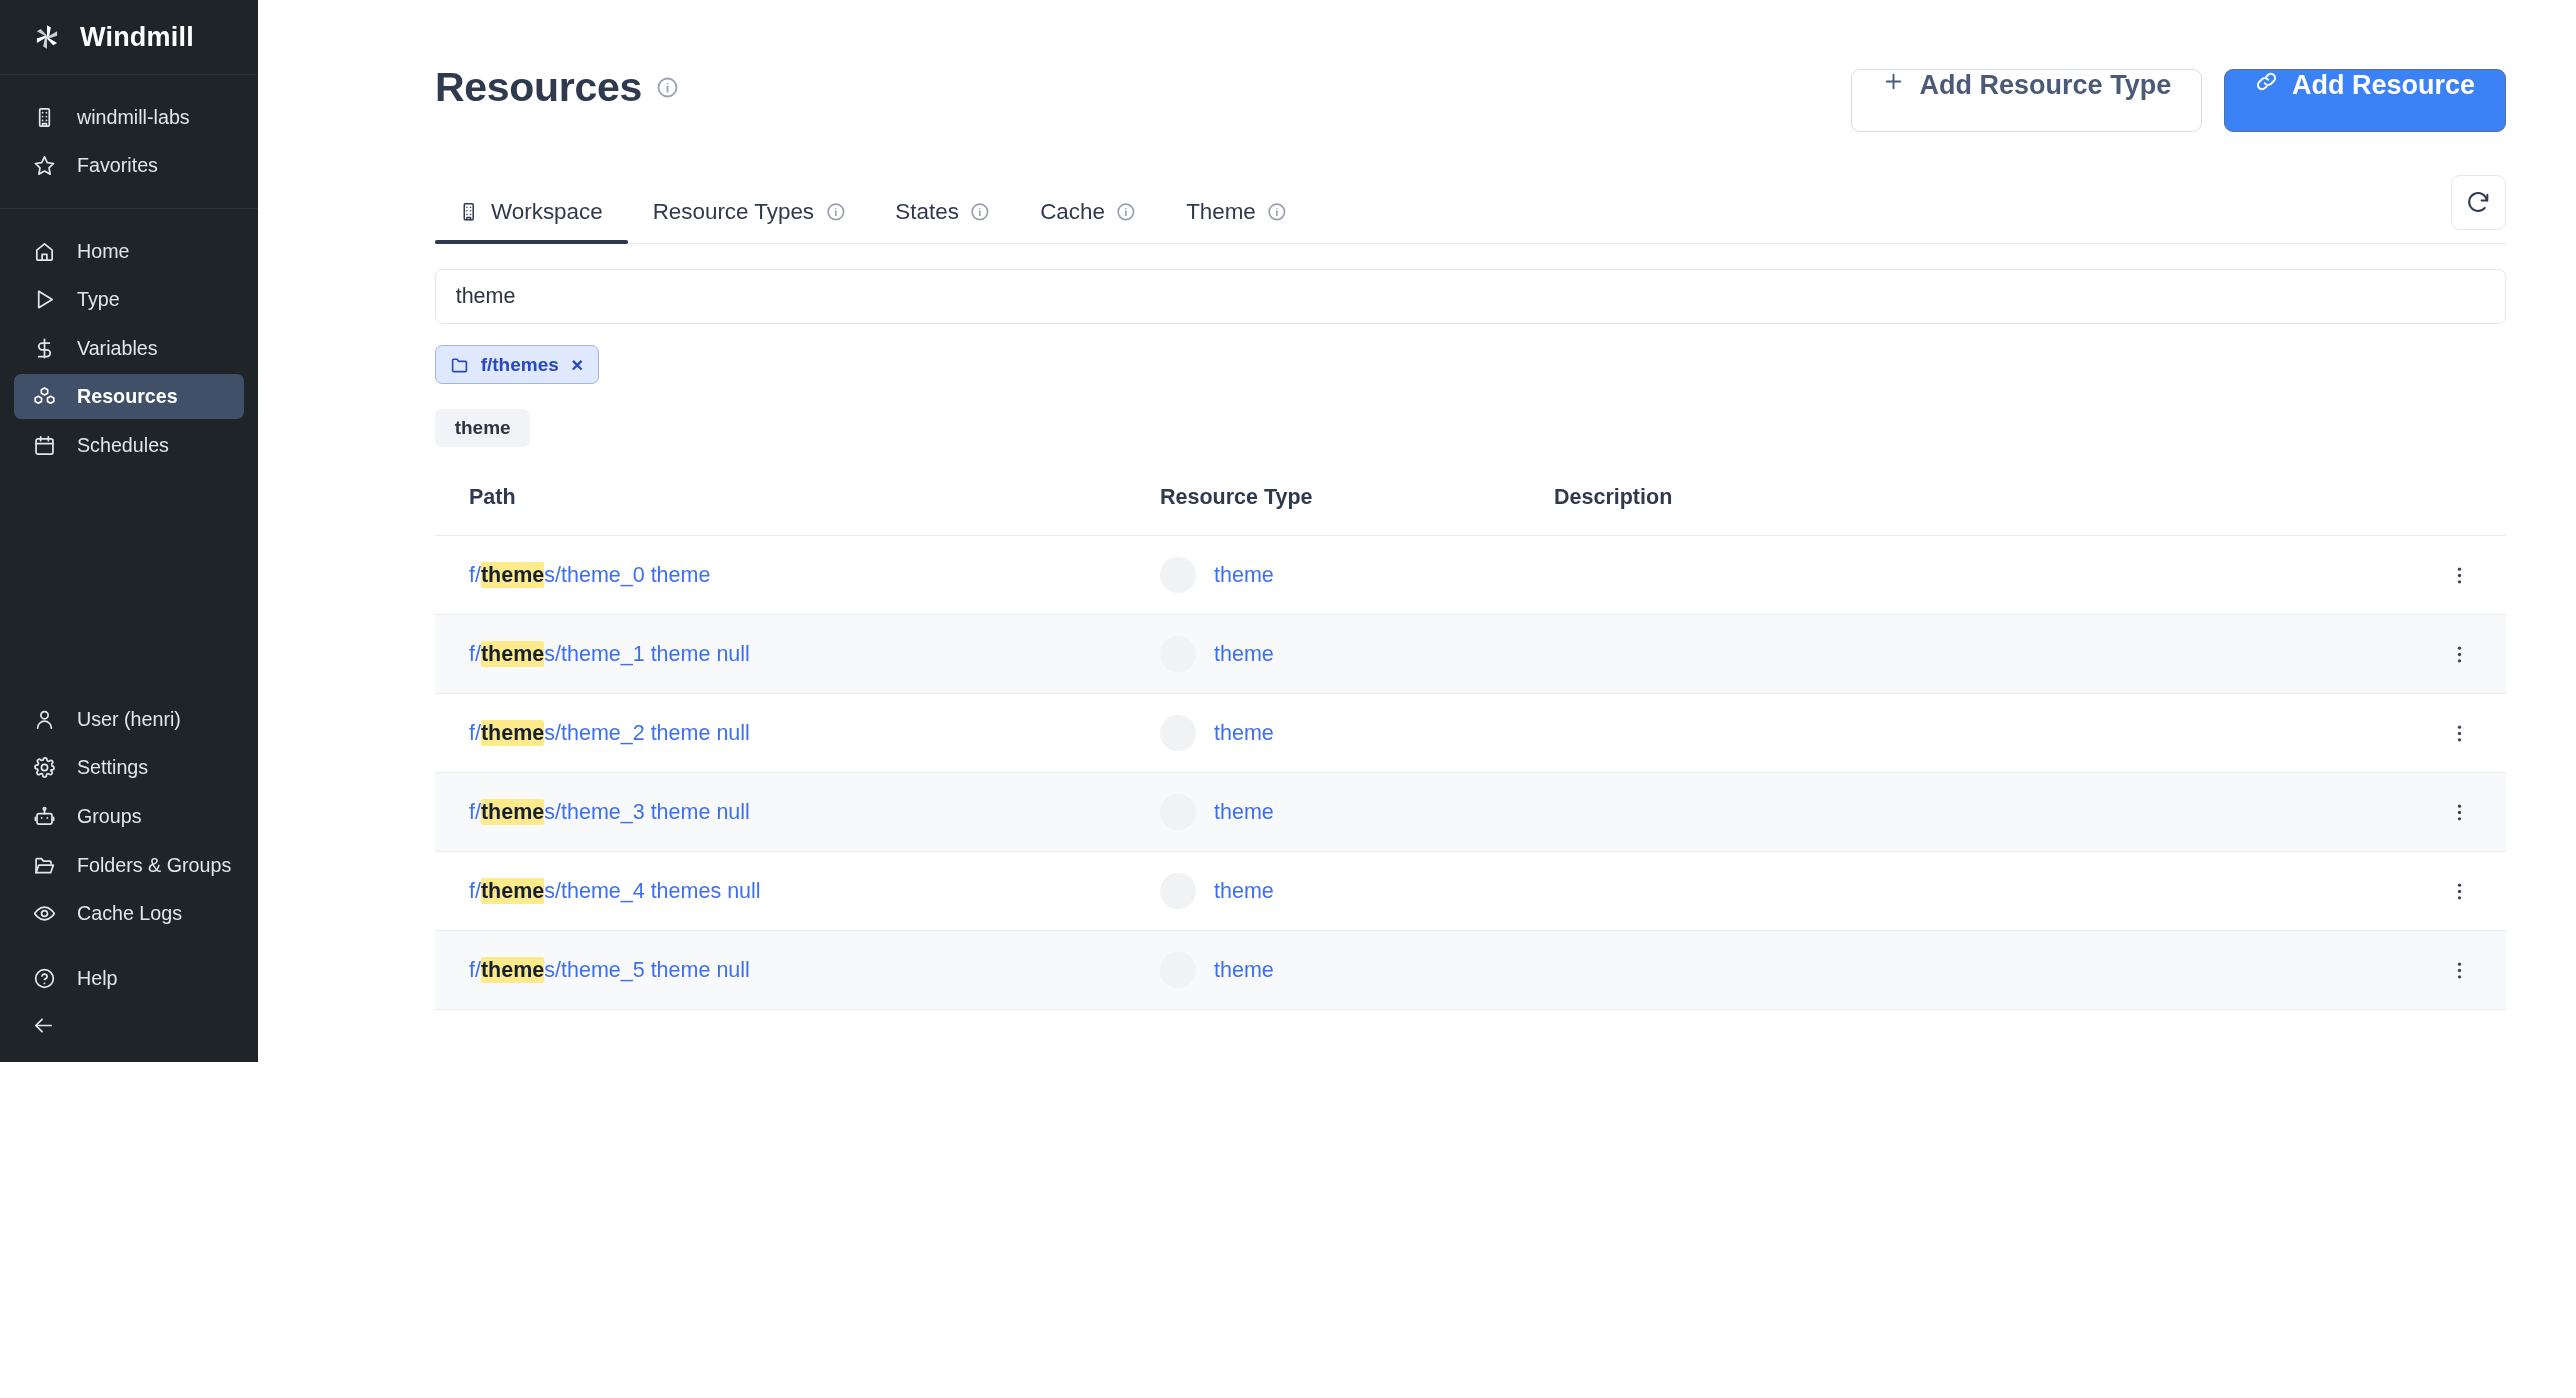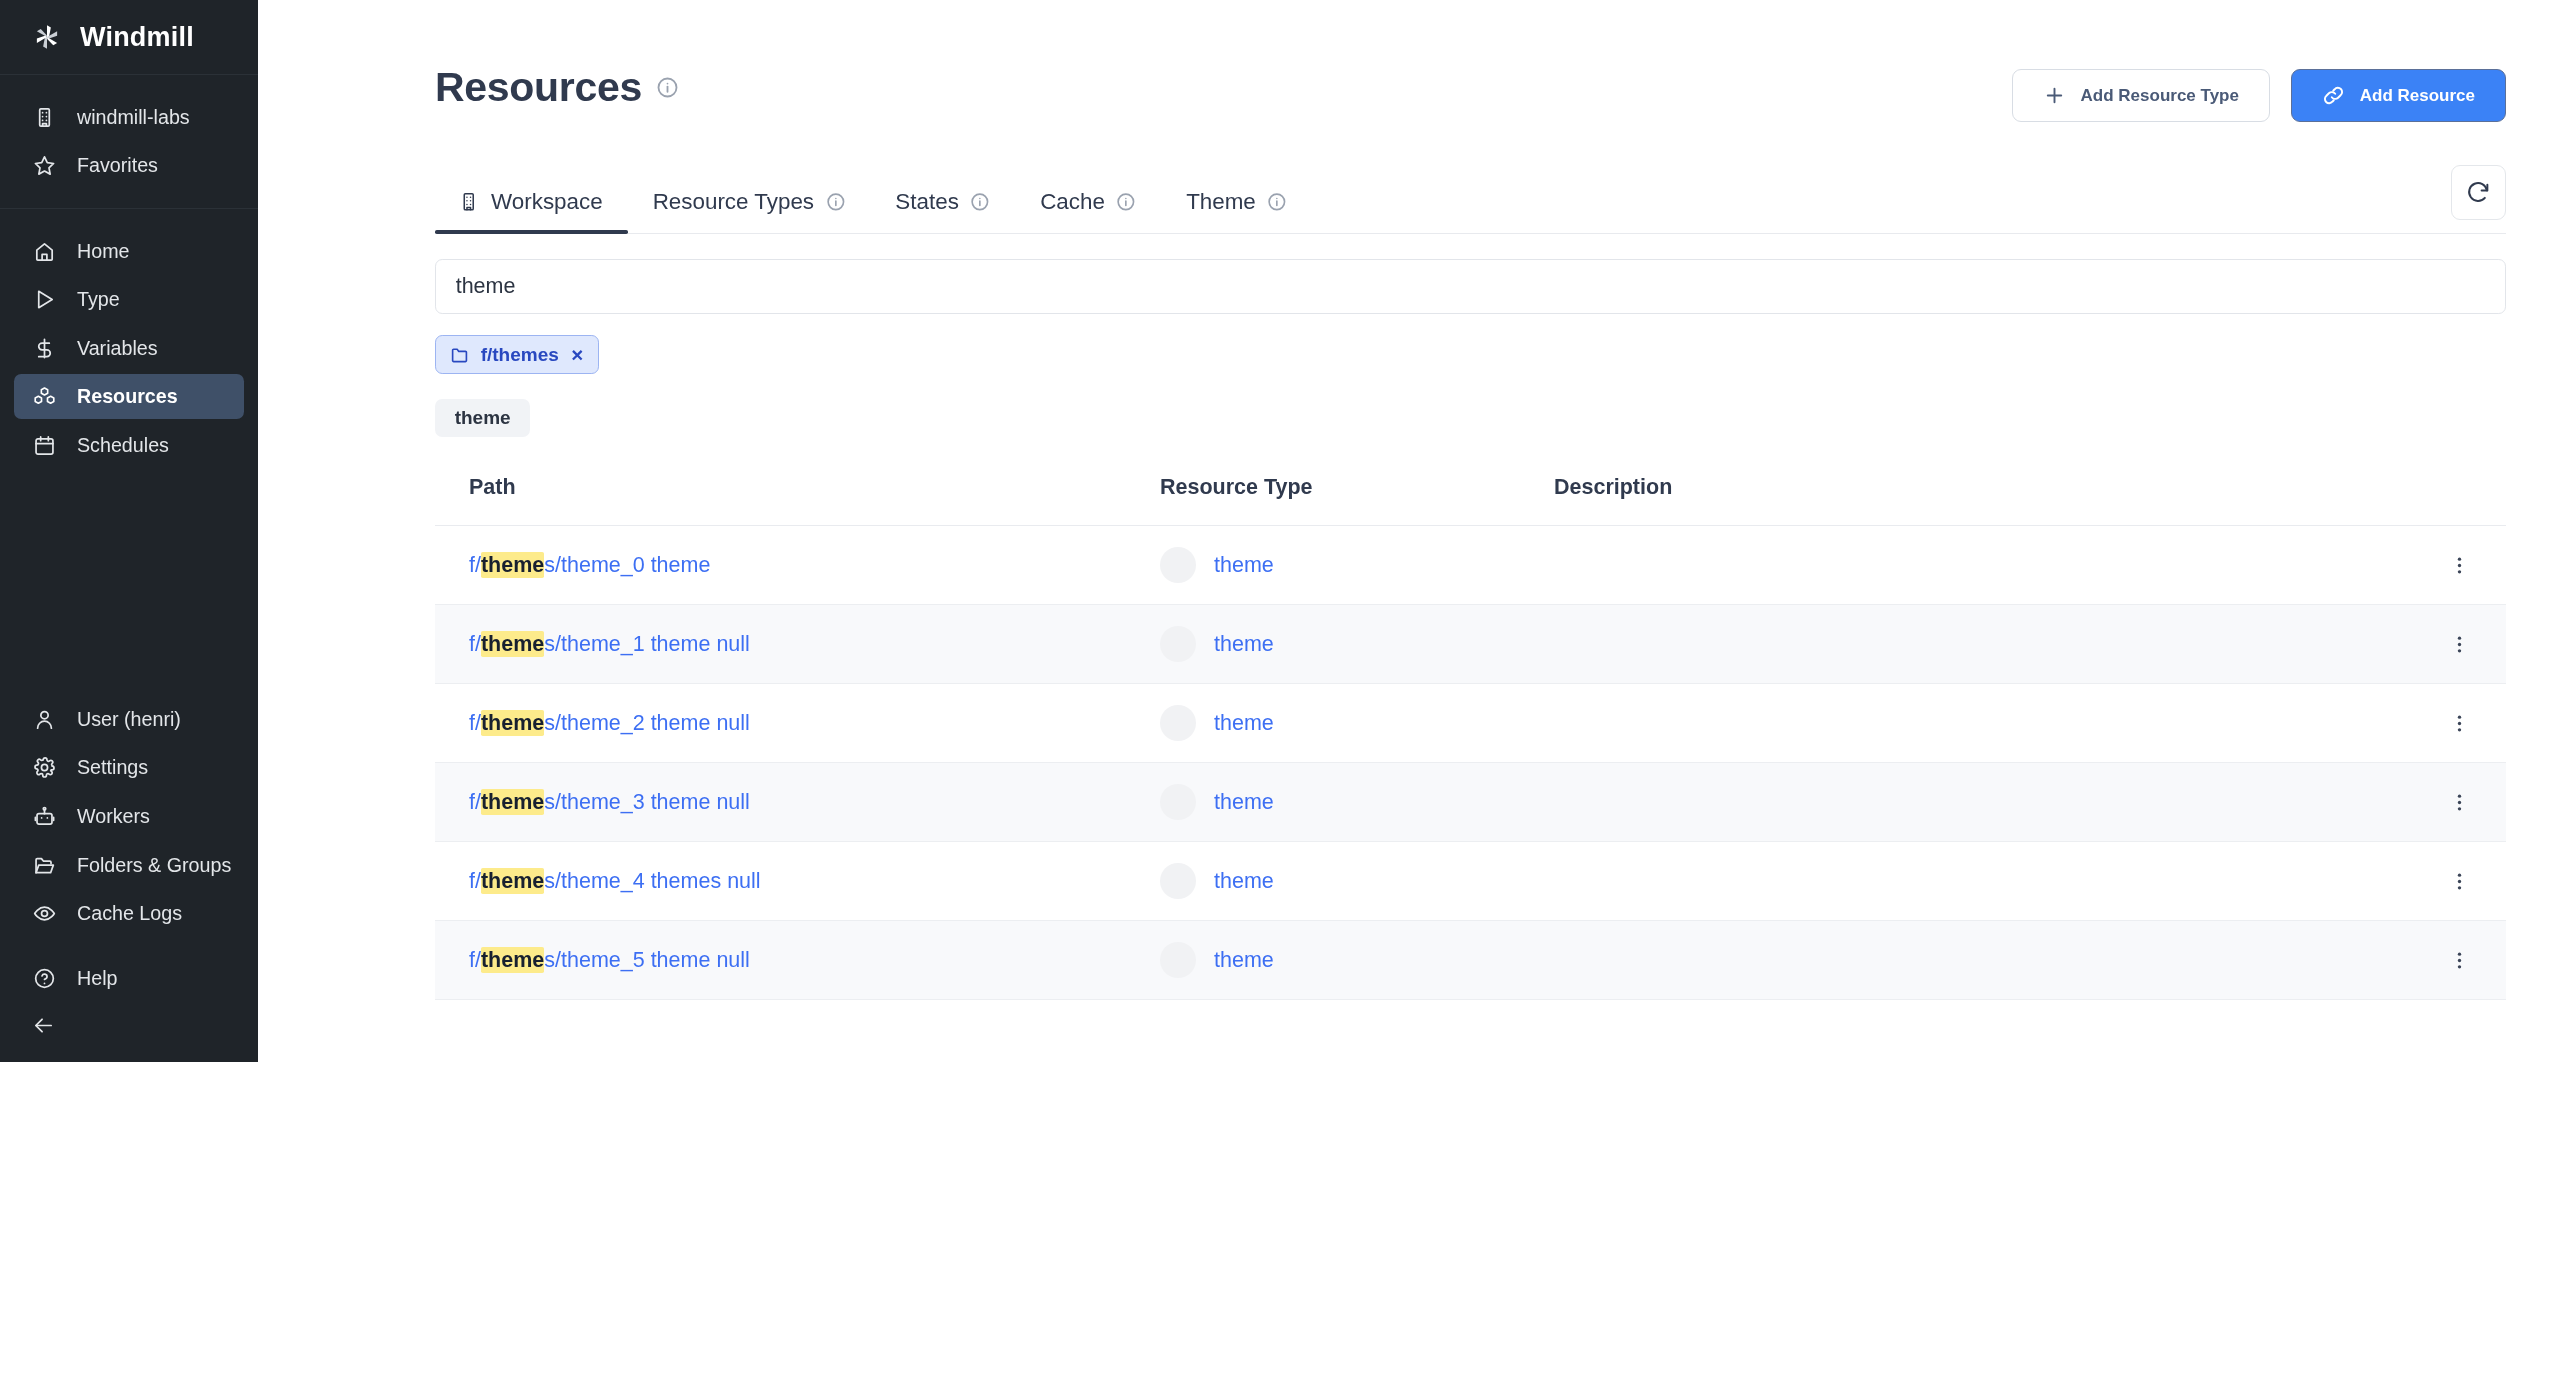--- a/index.html
+++ b/index.html
@@ -62,23 +62,23 @@
   }
   .page-title-wrap { display: flex; align-items: center; gap: 14.3px; }
   .page-title {
     font-size: 41px; font-weight: 700; color: #303a4e; letter-spacing: -0.3px;
   }
   .info-icon { width: 23px; height: 23px; color: #9aa2af; flex:none; }
   .info-icon svg { width: 23px; height: 23px; display:block; }
 
   .head-actions { display: flex; align-items: center; gap: 21.5px; margin-top: 5.4px; }
   .btn {
-    display: inline-flex; align-items: center; gap: 14.3px;
-    height: 53px; padding: 0 30px; border-radius: 9px;
-    font-size: 17px; font-weight: 700; cursor: pointer; white-space: nowrap;
+    display: inline-flex; gap: 14.3px;
+    height: 63px; padding: 0 30px; border-radius: 9px;
+    font-size: 27px; font-weight: 700; cursor: pointer; white-space: nowrap;
     border: 0.9px solid transparent;
   }
   .btn-outline {
     background: #ffffff; border-color: #d8dde4; color: #4a5a77;
   }
   .btn-primary {
     background: #3b82f6; border-color: #5b7099; color: #ffffff;
   }
   .btn .bi { width: 23px; height: 23px; display:flex; align-items:center; justify-content:center; }
   .btn .bi svg { width: 23px; height: 23px; display:block; }
@@ -292,21 +292,21 @@
       <div class="sb-item">
         <span class="ic">
           <svg viewBox="0 0 24 24" fill="none" stroke="#e3e6e9" stroke-width="1.8" stroke-linecap="round" stroke-linejoin="round">
             <rect x="4.2" y="9" width="15.6" height="11" rx="2"></rect>
             <path d="M12 9V5.2"></path>
               <circle cx="12" cy="4" r="1.3"></circle>
             <path d="M9 13.5h.01M15 13.5h.01"></path>
             <path d="M2.5 13v3M21.5 13v3"></path>
           </svg>
         </span>
-        <span>Workers</span>
+        <span>Groups</span>
       </div>
       <div class="sb-item">
         <span class="ic">
           <svg viewBox="0 0 24 24" fill="none" stroke="#e3e6e9" stroke-width="1.8" stroke-linecap="round" stroke-linejoin="round">
             <path d="M3.2 19.5V6a1.2 1.2 0 0 1 1.2-1.2h4.4l2 2.6h6.8a1.2 1.2 0 0 1 1.2 1.2v1.3"></path>
             <path d="M3.2 19.5 6 11.6h15.2l-2.8 7.9z"></path>
           </svg>
         </span>
         <span>Folders &amp; Groups</span>
       </div>

